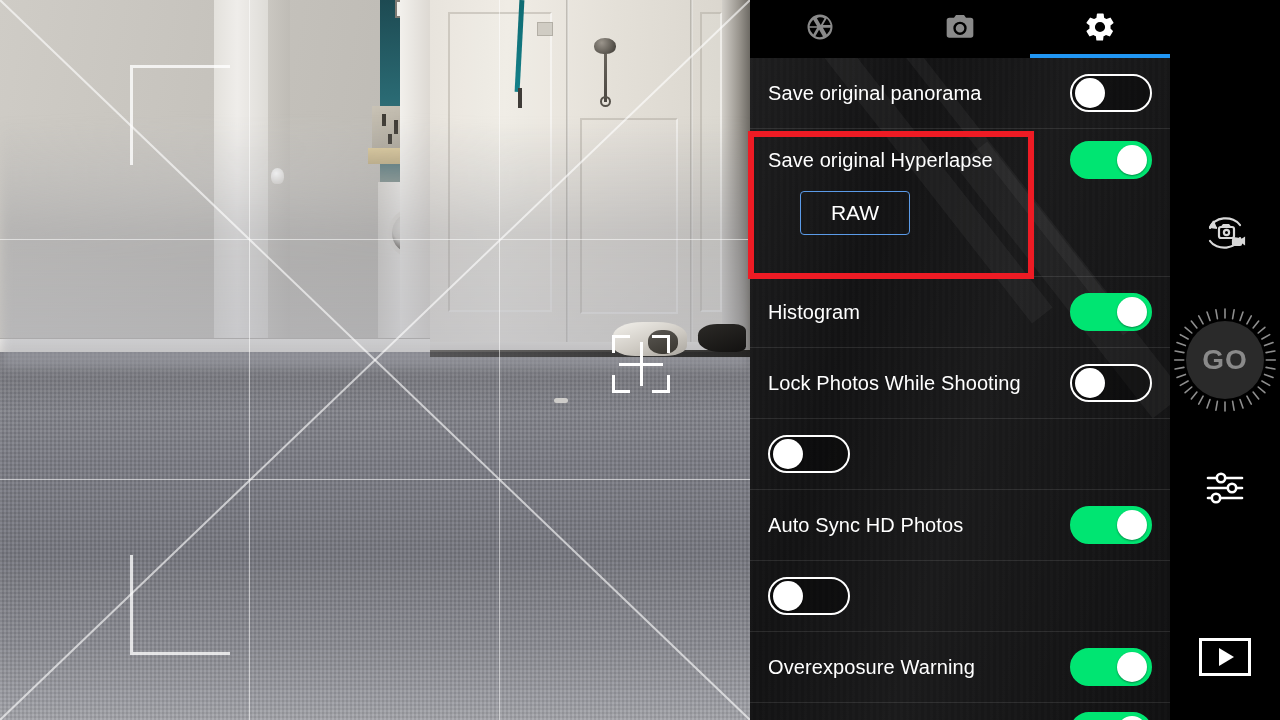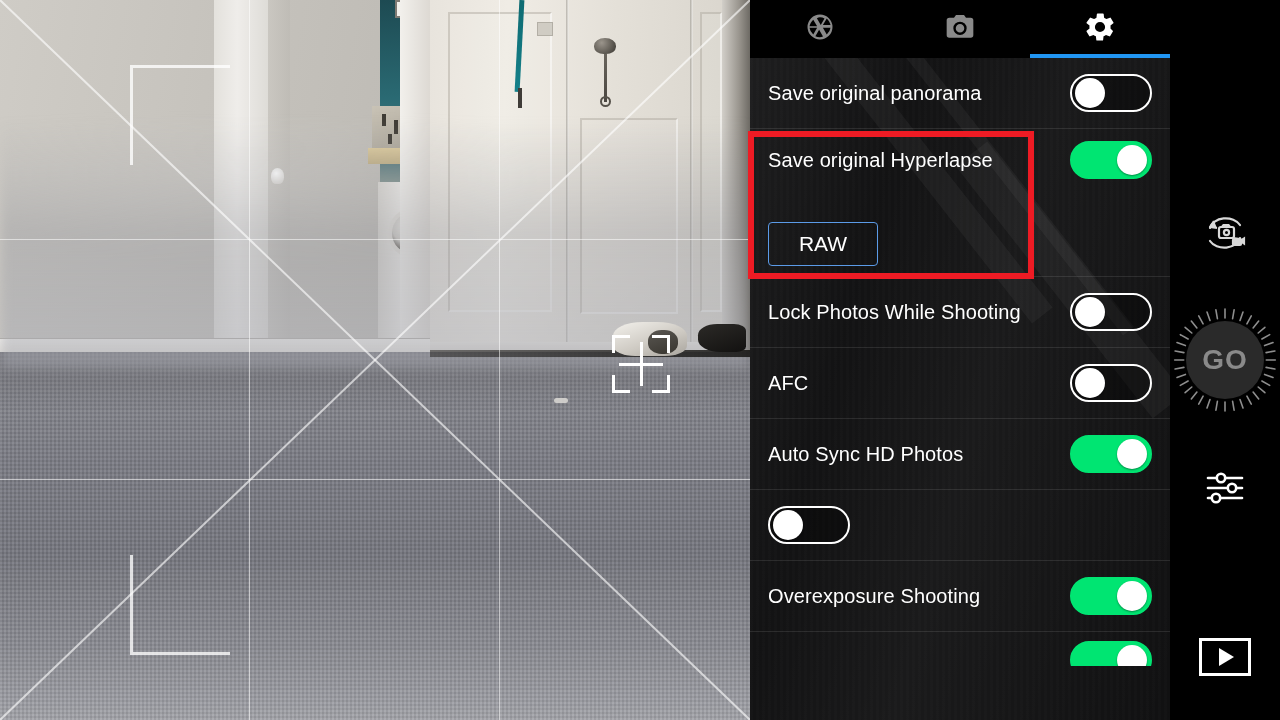--- a/index.html
+++ b/index.html
@@ -297,36 +297,36 @@
     box-shadow: 0 1px 2px rgba(0,0,0,.4);
   }
   .switch.off .knob { left:3px; }
   .switch.on  .knob { right:3px; }
 
   
   .row.expanded {
     height:148px;
     flex-direction:column;
     align-items:stretch;
-    justify-content:space-between;
+    justify-content:flex-start;
     padding: 0 18px;
   }
   .row.expanded .top-line {
     display:flex; align-items:center; height:62px;
   }
   .seg-group { display:flex; gap:14px; padding-bottom:10px; }
   .seg {
     width:110px; height:44px;
     border-radius:4px;
     display:flex; align-items:center; justify-content:center;
     font-size:21px; color:#fff;
     cursor:pointer;
   }
   .seg.filled { background: var(--segblue,#5B9BE8); border:1px solid var(--segblue,#5B9BE8); }
-  .seg.outline { background: transparent; border:1px solid var(--segblue,#5B9BE8); }
+  .seg.outline { background: transparent; border:1px solid var(--segblue,#5B9BE8);margin-left:32px; }
 
   
   .row.partial { height:34px; border-bottom:none; overflow:hidden; }
   .row.partial .switch { margin-top:22px; }
 
   
   #redbox {
     position:absolute;
     left:748px; top:131px;
     width:286px; height:148px;
@@ -492,50 +492,55 @@
           <span class="label">Save original Hyperlapse</span>
           <span class="switch on">
             <span class="knob"></span>
           </span>
         </div>
         <div class="seg-group">
           <span class="seg outline">RAW</span>
         </div>
       </div>
 
+      <div class="row">
+        <span class="label">Histogram</span>
+        <span class="switch on">
+          <span class="knob"></span>
+        </span>
+      </div>
 
       <div class="row">
         <span class="label">Lock Photos While Shooting</span>
         <span class="switch off">
           <span class="knob"></span>
         </span>
       </div>
 
       <div class="row">
-        <span class="label">AFC</span>
         <span class="switch off">
           <span class="knob"></span>
         </span>
       </div>
 
       <div class="row">
         <span class="label">Auto Sync HD Photos</span>
         <span class="switch on">
           <span class="knob"></span>
         </span>
       </div>
 
       <div class="row">
         <span class="switch off">
           <span class="knob"></span>
         </span>
       </div>
 
       <div class="row">
-        <span class="label">Overexposure Shooting</span>
+        <span class="label">Overexposure Warning</span>
         <span class="switch on">
           <span class="knob"></span>
         </span>
       </div>
 
       <div class="row partial">
         <span class="label"></span>
         <span class="switch on">
           <span class="knob"></span>
         </span>

